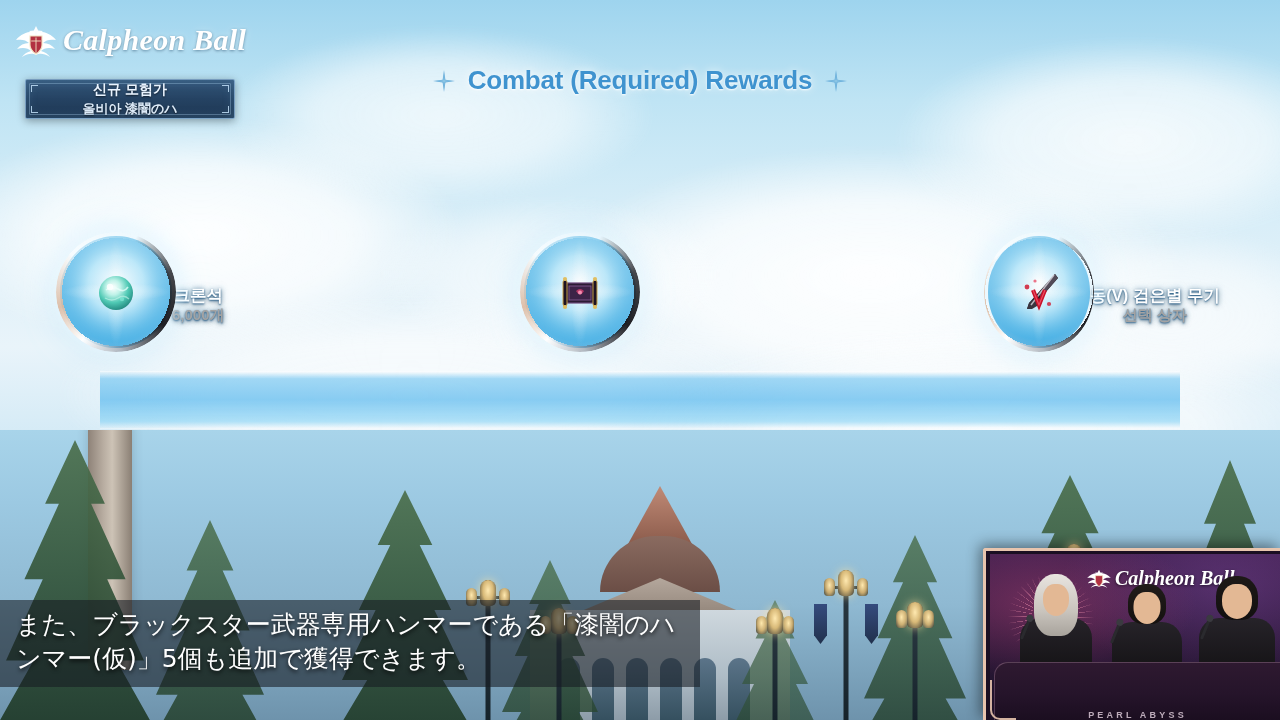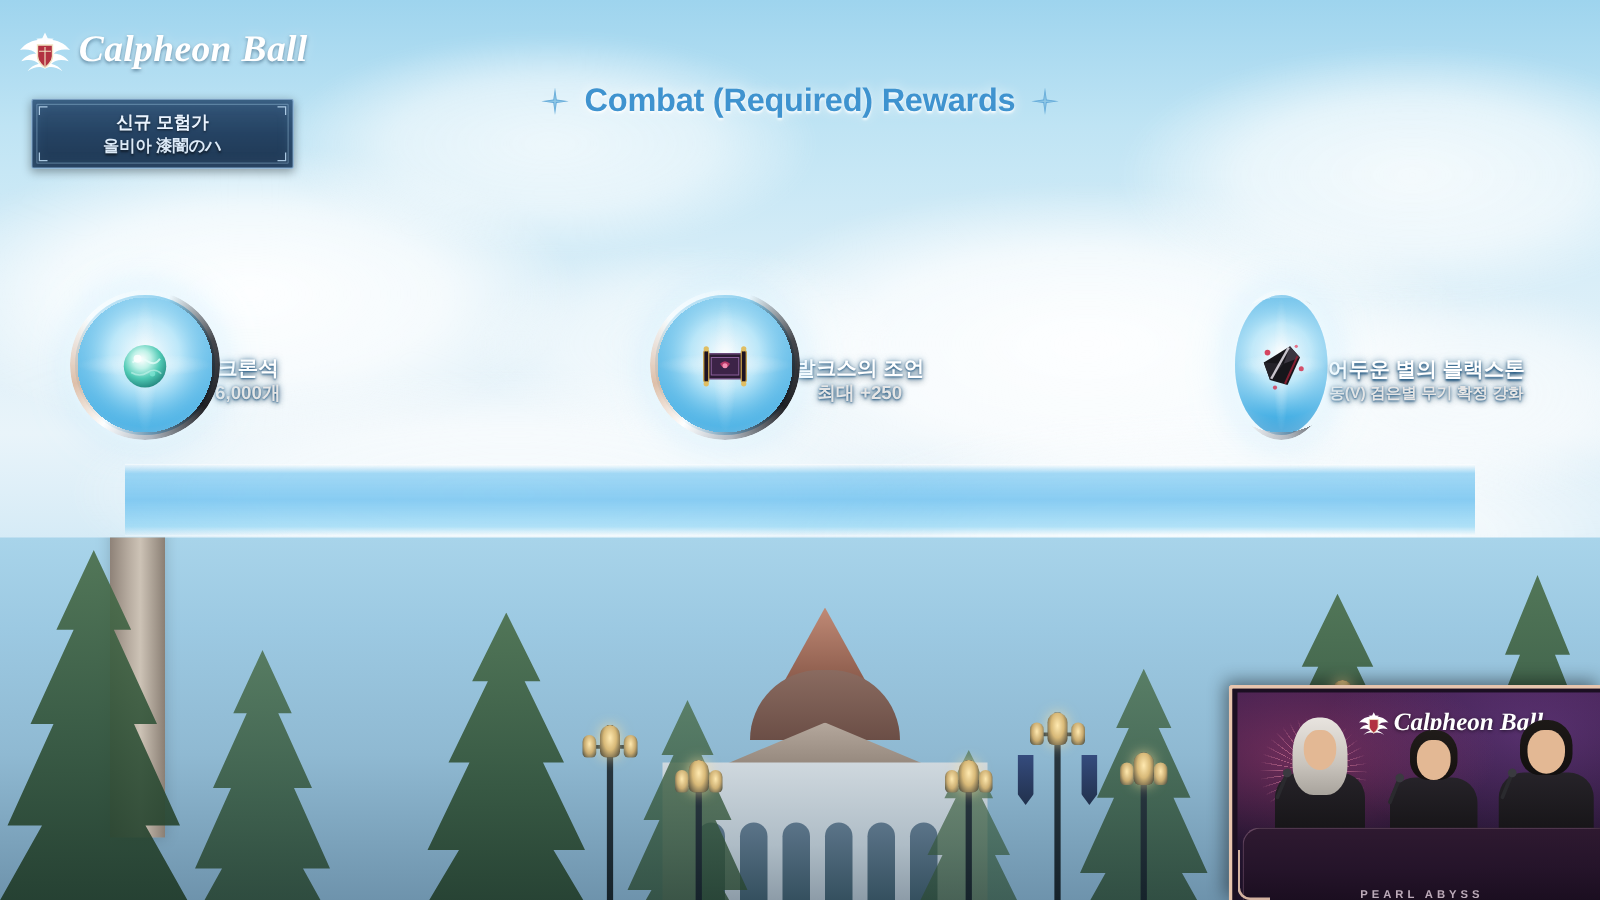--- a/index.html
+++ b/index.html
@@ -134,21 +134,21 @@
   .crest { width:44px; height:40px; position:relative; flex:none; }
   .brand-text {
     font-family:"Liberation Serif", serif;
     font-size:30px; font-weight:700; font-style:italic;
     color:#ffffff; letter-spacing:.3px;
     text-shadow:0 1px 3px rgba(30,70,100,.55), 0 0 10px rgba(255,255,255,.35);
     line-height:1;
   }
 
   .nameplate {
-    position:absolute; left:25px; top:79px; width:210px; height:56px;
+    position:absolute; left:25px; top:79px; width:210px; height:40px;
     background:linear-gradient(180deg, rgba(40,74,110,.92) 0%, rgba(28,57,90,.95) 50%, rgba(22,46,74,.95) 100%);
     border:1px solid rgba(150,190,225,.75);
     border-radius:2px;
     box-shadow:0 2px 8px rgba(0,0,0,.35), inset 0 0 12px rgba(120,180,225,.22);
     display:flex; flex-direction:column; align-items:center; justify-content:center;
     gap:1px;
   }
   .nameplate:after{
     content:""; position:absolute; left:3px; top:3px; right:3px; bottom:3px;
     border:1px solid rgba(170,205,235,.35); border-radius:1px; pointer-events:none;
@@ -220,21 +220,21 @@
   }
   .orb-icon { width:56px; height:56px; position:relative; z-index:2; }
 
   .labels { margin-top:25px; text-align:center; line-height:1.22; }
   .lbl-main {
     font-size:16.5px; font-weight:700; color:#ffffff;
     text-shadow:0 1px 2px rgba(22,80,125,.95), 0 0 6px rgba(20,90,140,.6), 0 2px 5px rgba(0,0,0,.35);
     white-space:nowrap;
   }
   .lbl-sub {
-    font-size:15px; font-weight:700; color:#e5e5e5; margin-top:1px;
+    font-size:15px; font-weight:700; color:#a3a3a3; margin-top:1px;
     text-shadow:0 1px 2px rgba(22,80,125,.95), 0 0 6px rgba(20,90,140,.6), 0 2px 5px rgba(0,0,0,.35);
     white-space:nowrap;
   }
   .lbl-sub.small { font-size:12.5px; font-weight:700; }
 
   
   .subtitle {
     position:absolute; left:0; top:600px; width:700px;
     background:rgba(22,28,34,.58);
     padding:8px 16px 12px 16px;
@@ -477,51 +477,51 @@
             <circle cx="28" cy="28.5" r="2" fill="#ff9ec0" opacity=".85"></circle>
             <rect x="11" y="16" width="4" height="26" rx="2" fill="#1d1322" stroke="#c8a24a" stroke-width="1"></rect>
             <rect x="41" y="16" width="4" height="26" rx="2" fill="#1d1322" stroke="#c8a24a" stroke-width="1"></rect>
             <circle cx="13" cy="15" r="2.1" fill="#e0be62"></circle>
             <circle cx="43" cy="15" r="2.1" fill="#e0be62"></circle>
             <circle cx="13" cy="43" r="2.1" fill="#e0be62"></circle>
             <circle cx="43" cy="43" r="2.1" fill="#e0be62"></circle>
           </svg>
         </span>
       </div>
-      <div class="labels">
-        <div class="lbl-main">발크스의 조언</div>
-        <div class="lbl-sub">최대 +250</div>
-      </div>
-    </div>
+    </div>
+
 
     <div class="reward">
       <div class="orb">
         <span class="orb-icon">
           <svg viewBox="0 0 56 56" width="56" height="56" aria-hidden="true">
-            <path d="M35 13 L43 22 L33 44 L19 40 L14 26 Z" fill="#17161b"></path>
-            <path d="M35 13 L43 22 L30 27 Z" fill="#3a3640"></path>
-            <path d="M14 26 L30 27 L19 40 Z" fill="#242229"></path>
-            <path d="M34 14 L20 39" stroke="#e6e2ea" stroke-width="2" opacity=".85" fill="none"></path>
-            <path d="M41 21 L31 43" stroke="#8f1f33" stroke-width="1.6" opacity=".9" fill="none"></path>
-            <circle cx="17" cy="18" r="2.3" fill="#d4324f" opacity=".9"></circle>
-            <circle cx="44" cy="31" r="2" fill="#d4324f" opacity=".85"></circle>
-            <circle cx="23" cy="46" r="1.7" fill="#d4324f" opacity=".8"></circle>
-            <circle cx="40" cy="13" r="1.3" fill="#e8546d" opacity=".8"></circle>
+            <path d="M44 10 L47 14 L22 43 L16 45 L18 39 Z" fill="#201d24"></path>
+            <path d="M44 10 L47 14 L30 33 L27 30 Z" fill="#514b58"></path>
+            <path d="M25 33 L31 39 L21 45 L16 45 L18 39 Z" fill="#3a353f"></path>
+            <path d="M43 11 L20 41" stroke="#d8d4dd" stroke-width="1.5" opacity=".8" fill="none"></path>
+            <circle cx="16" cy="23" r="2.4" fill="#d0283f" opacity=".9"></circle>
+            <circle cx="38" cy="40" r="2.1" fill="#d0283f" opacity=".85"></circle>
+            <circle cx="24" cy="17" r="1.6" fill="#e8546d" opacity=".8"></circle>
+            <path d="M22 26 L28 41 L34 26" stroke="#c8122a" stroke-width="4.2" fill="none" stroke-linejoin="miter"></path>
+            <path d="M22 26 L28 41 L34 26" stroke="#ff6b7f" stroke-width="1.2" fill="none" opacity=".65"></path>
           </svg>
         </span>
       </div>
       <div class="labels">
-        <div class="lbl-main">어두운 별의 블랙스톤</div>
-        <div class="lbl-sub small">동(V) 검은별 무기 확정 강화</div>
-      </div>
-    </div>
-
-
-  </div>
-
+        <div class="lbl-main">동(V) 검은별 무기</div>
+        <div class="lbl-sub">선택 상자</div>
+      </div>
+    </div>
+
+  </div>
+
+  <div class="subtitle">
+    <div class="sub-line">また、ブラックスター武器専用ハンマーである「漆闇のハ</div>
+    <div class="sub-line">ンマー(仮)」5個も追加で獲得できます。</div>
+  </div>
 
   <div class="pip">
     <div class="pip-inner">
       <div class="firework"></div>
 
       <div class="pip-logo">
         <span class="crest">
           <svg viewBox="0 0 44 40" width="26" height="24" aria-hidden="true">
             <g fill="#ffffff">
               <path d="M22 6 L24.2 10.5 L29 11 L25.3 14 L26.5 18.6 L22 16.2 L17.5 18.6 L18.7 14 L15 11 L19.8 10.5 Z"></path>

